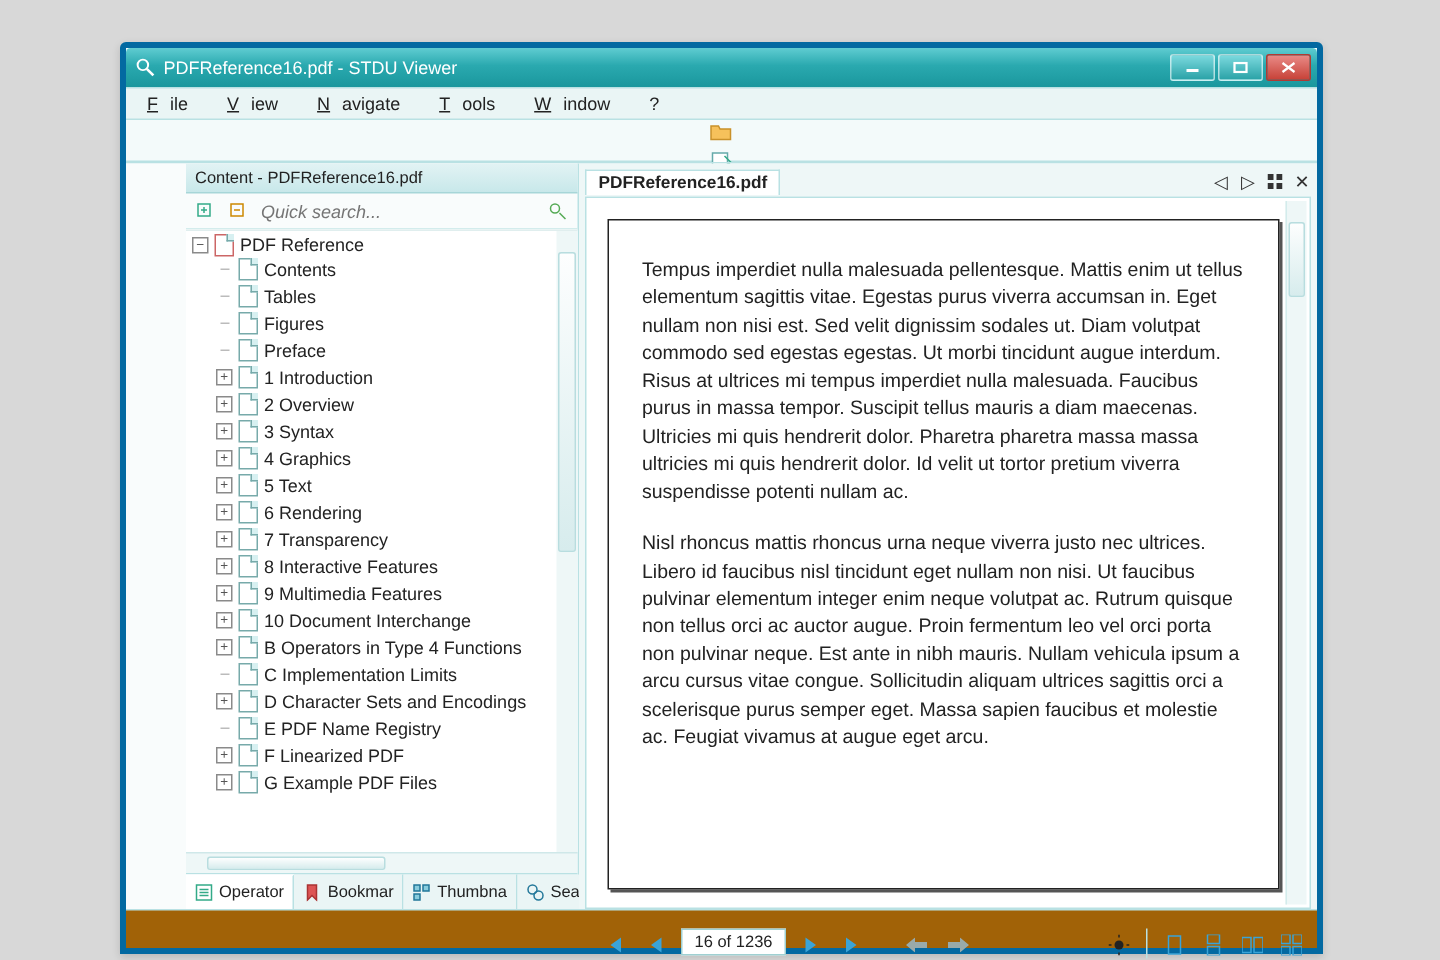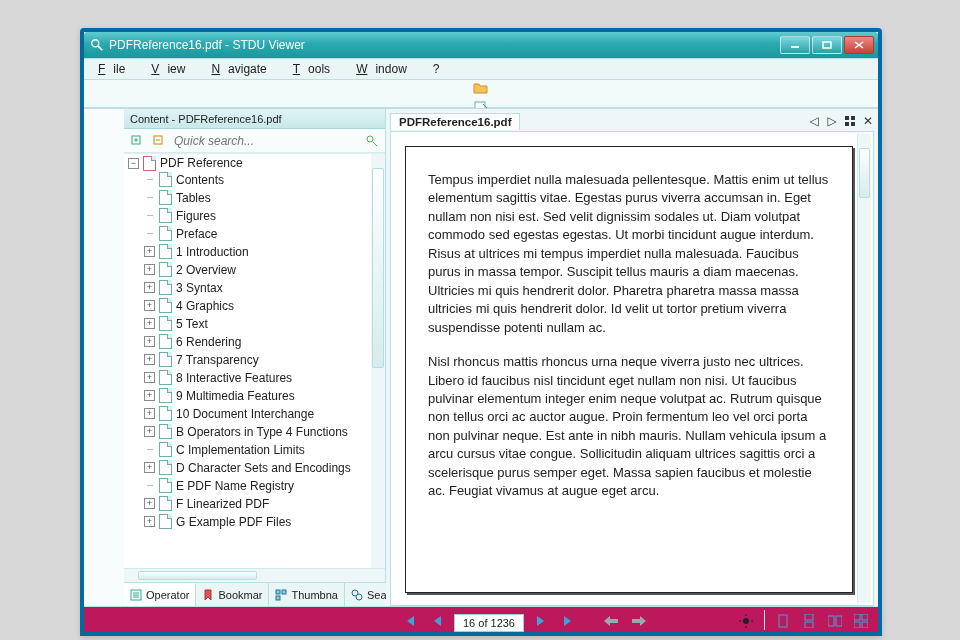--- a/index.html
+++ b/index.html
@@ -48,21 +48,21 @@
   .doc-tab { background: #fff; border: 1px solid #b9e1e3; border-bottom: none; padding: 2px 8px; font-weight: bold; font-size: 11.5px; }
   .doc-tab-nav { margin-left: auto; display: flex; gap: 6px; align-items: center; }
   .nav-ico { width: 12px; height: 12px; display: inline-flex; align-items: center; justify-content: center; color: #333; }
   .doc-area { flex: 1; background: #fff; border: 1px solid #b9e1e3; margin: 0 4px 0 4px; position: relative; overflow: hidden; }
   .page { position: absolute; left: 14px; top: 14px; right: 20px; bottom: 12px; background: #fff; border: 1.5px solid #222; box-shadow: 2px 2px 0 #555; padding: 24px 22px; overflow: hidden; }
   .page p { font-size: 13px; line-height: 1.42; text-align: left; margin-bottom: 16px; }
   .doc-area .vscroll { position: absolute; right: 2px; top: 2px; bottom: 2px; width: 14px; background: #eef7f7; border-left: 1px solid #d3ecec; }
   .vscroll .thumb { position: absolute; left: 1px; right: 1px; top: 14px; height: 50px; background: linear-gradient(#fdfefe,#d7eced); border: 1px solid #b8dddf; border-radius: 2px; }
   .tree .vscroll-t { position: absolute; right: 0; top: 0; bottom: 0; width: 14px; background: #eef7f7; }
   .vscroll-t .thumb { position: absolute; left: 1px; right: 1px; top: 14px; height: 200px; background: linear-gradient(#fdfefe,#d7eced); border: 1px solid #b8dddf; border-radius: 2px; }
-  .statusbar { height: 26px; background: #be185d; border-top: 1px solid #b9e1e3; display: flex; align-items: flex-end; padding: 0 6px; gap: 6px; }
+  .statusbar { height: 26px; background: #a16207; border-top: 1px solid #b9e1e3; display: flex; align-items: flex-start; padding: 12px 6px; gap: 6px; }
   .statusbar .right-ctrls { margin-left: auto; display: flex; gap: 4px; }
   svg { display: block; }
   .pg-in { width: 70px; height: 18px; border: 1px solid #9fd0d2; background: #fff; text-align: center; font-size: 11px; line-height: 16px; }
 </style>
 </head>
 <body>
 
 <div class="window">
   <div class="titlebar">
     <svg class="t-icon" viewBox="0 0 16 16">

